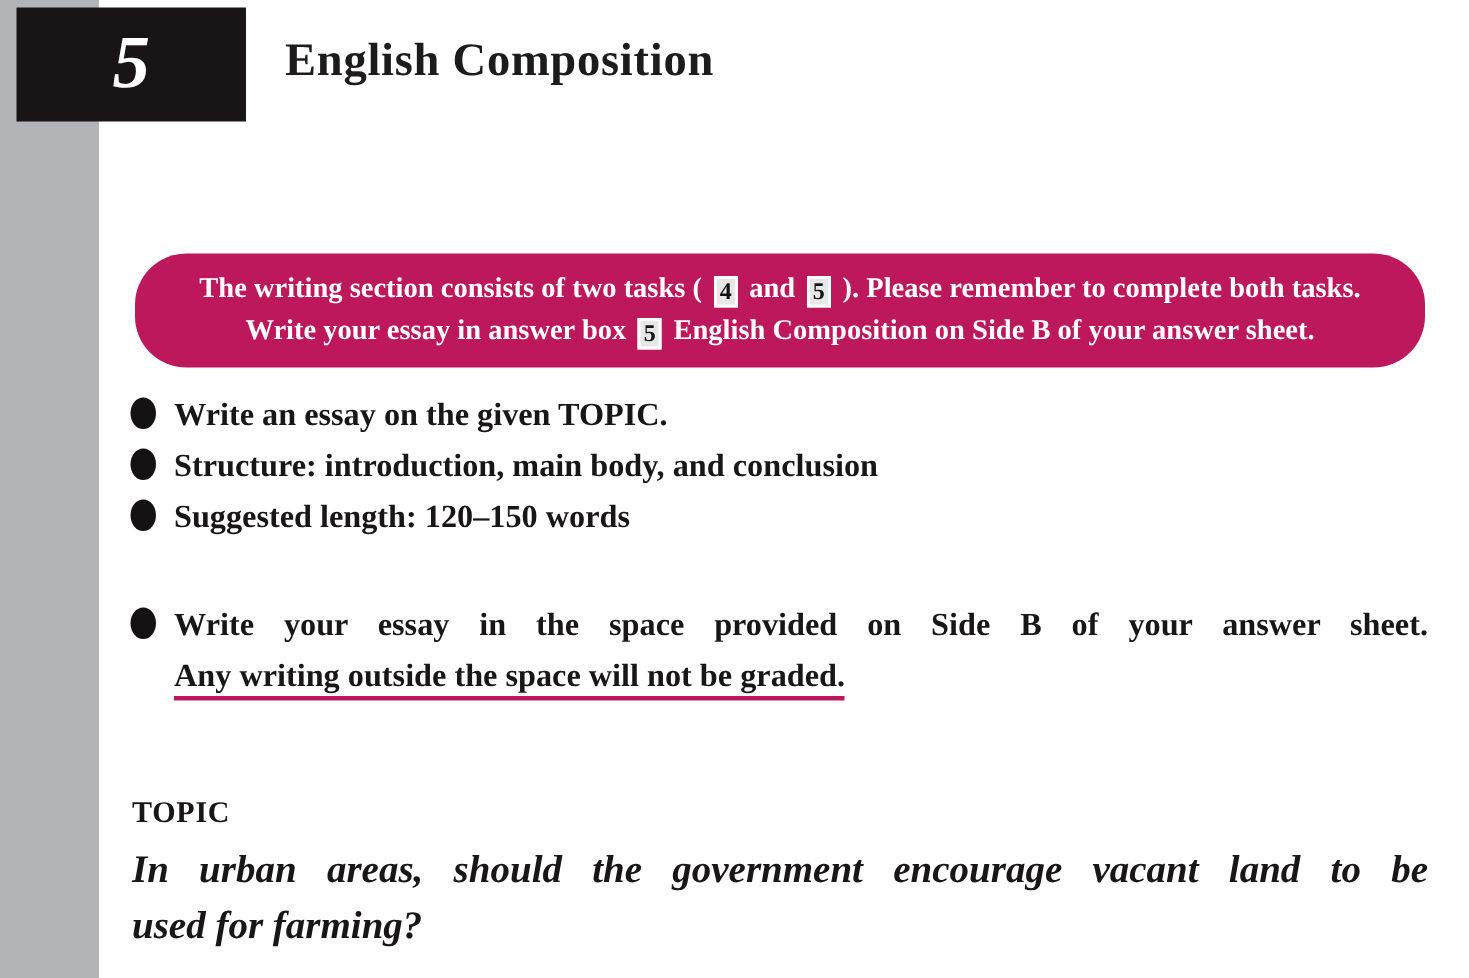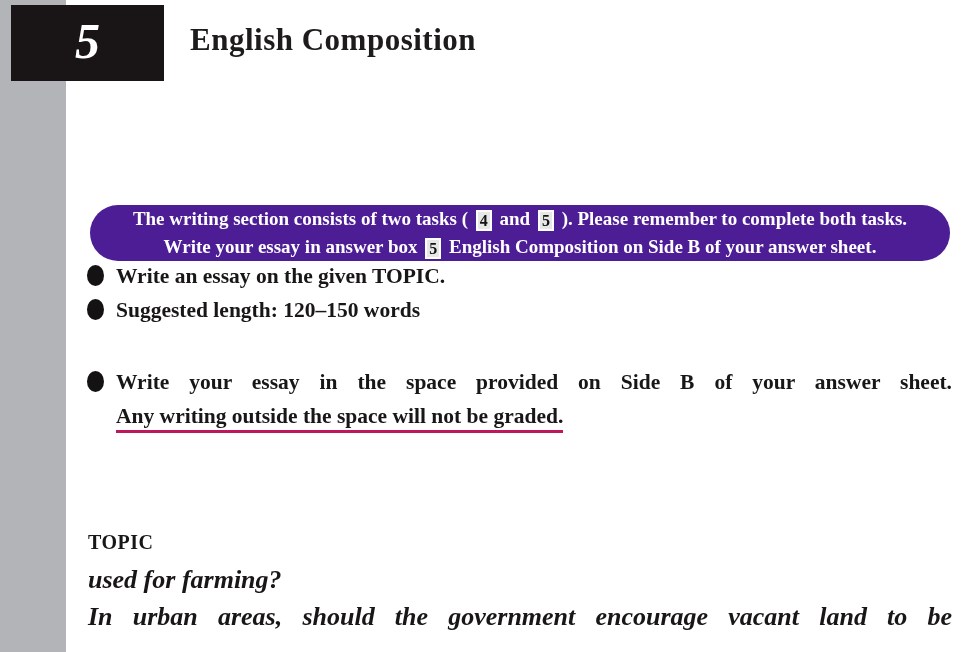--- a/index.html
+++ b/index.html
@@ -34,33 +34,32 @@
     left: 190px; top: 22px;
     font-size: 31px;
     font-weight: bold;
     letter-spacing: 0.5px;
     color: #1d1b1c;
     text-align: center;
   }
   .banner {
     position: absolute;
     left: 90px; top: 169px;
-    width: 860px; height: 56px;
-    background: #4c1d95;
+    width: 860px; height: 76px;
+    background: #be185d;
     border-radius: 34px;
     color: #ffffff;
     display: flex;
     flex-direction: column;
     align-items: center;
     justify-content: center;
     text-align: center;
     font-weight: bold;
     font-size: 19px;
     line-height: 28px;
-    margin-top: 36px;
   }
   .boxed-digit {
     display: inline-block;
     min-width: 15px;
     padding: 0 2px;
     margin: 0 3px;
     border: 2px solid #ffffff;
     background: #e7e7e7;
     color: #141212;
     font-size: 16px;
@@ -153,28 +152,32 @@
   </div>
 </div>
 
 <ul class="bullets">
   <li>
     <span class="bullet-marker"></span>
     <span>Write an essay on the given TOPIC.</span>
   </li>
   <li>
     <span class="bullet-marker"></span>
+    <span>Structure: introduction, main body, and conclusion</span>
+  </li>
+  <li>
+    <span class="bullet-marker"></span>
     <span>Suggested length: 120–150 words</span>
   </li>
   <li>
     <span class="bullet-marker"></span>
     <div class="justify-full">Write your essay in the space provided on Side B of your answer sheet.</div>
     <div class="underline-line">
       <span>Any writing outside the space will not be graded.</span>
     </div>
   </li>
 </ul>
 
 <div class="topic-block">
   <div class="topic-label">TOPIC</div>
+  <div class="topic-line first">In urban areas, should the government encourage vacant land to be</div>
   <div class="topic-line">used for farming?</div>
-  <div class="topic-line first">In urban areas, should the government encourage vacant land to be</div>
 </div>
 
 </body></html>

